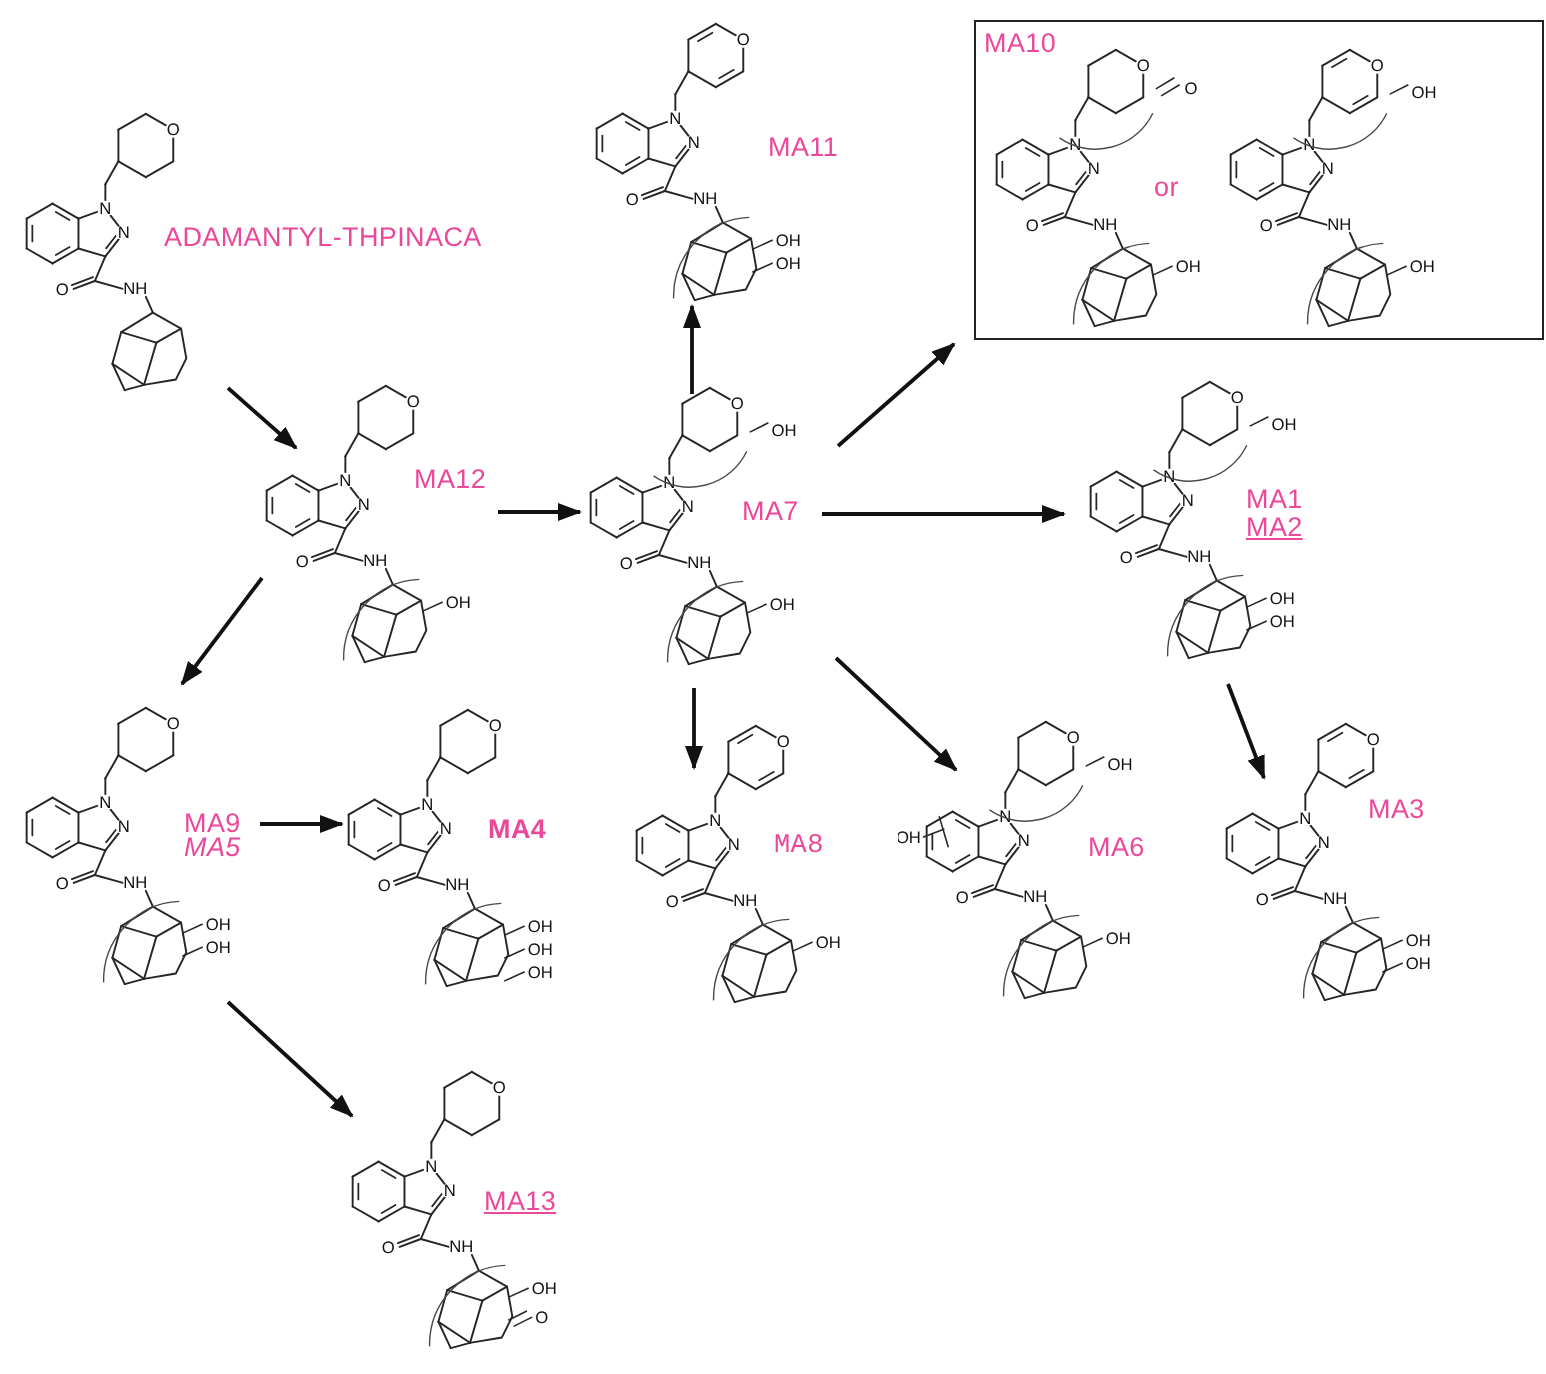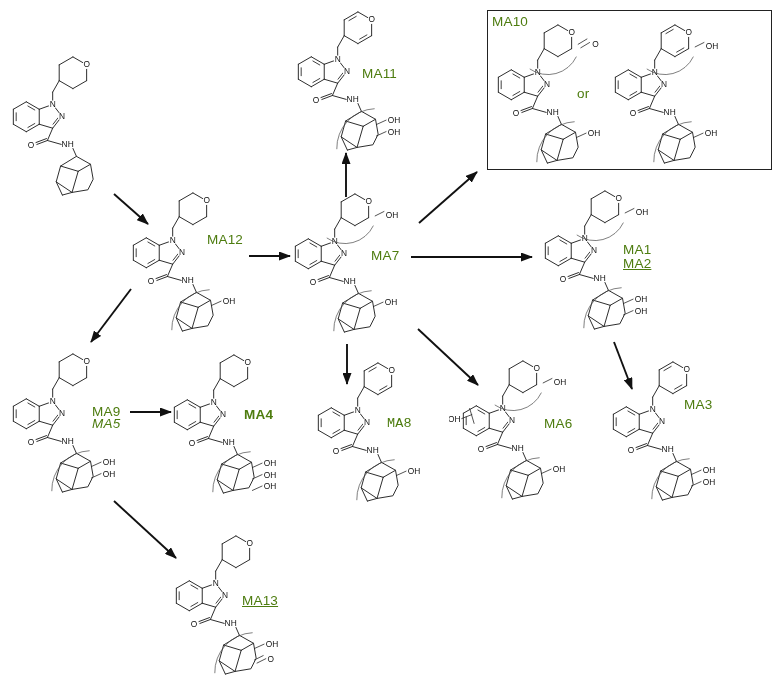--- a/index.html
+++ b/index.html
@@ -1,20 +1,20 @@
 <!DOCTYPE html>
 <html><head>
 <meta charset="utf-8">
 <style>
   html,body{margin:0;padding:0;}
   body{width:773px;height:687px;background:#ffffff;font-family:"Liberation Sans",sans-serif;}
   #canvas{position:relative;width:773px;height:687px;background:#ffffff;overflow:hidden;}
   .mol{position:absolute;z-index:1;}
   #arrow-layer{position:absolute;left:0;top:0;z-index:2;pointer-events:none;}
-  .lbl{position:absolute;z-index:3;font-size:13.5px;color:#4d7c0f;white-space:nowrap;letter-spacing:.2px;}
+  .lbl{position:absolute;z-index:3;font-size:13.5px;color:#ec4899;white-space:nowrap;letter-spacing:.2px;}
   #ma10-box{position:absolute;border:1.6px solid #222;background:transparent;z-index:0;}
 </style>
 </head>
 <body>
 
 <div id="canvas">
   <div id="ma10-box" style="left: 487px; top: 10px; width: 283px; height: 158px; border-color: rgb(34, 34, 34);"></div>
   <div id="mol-layer">
       <svg viewBox="0 0 150 178" width="132" height="156.64000000000001" class="mol" style="left: -1px; top: 49px;">
         <line x1="31" y1="60" x2="45.72243186433546" y2="68.5" stroke="#262626" stroke-width="1.1" stroke-linecap="round"></line>
@@ -679,21 +679,22 @@
       <line x1="346" y1="197" x2="346" y2="153" stroke="#111111" stroke-width="1.9" marker-end="url(#ah)"></line>
       <line x1="419" y1="223" x2="477" y2="172" stroke="#111111" stroke-width="1.9" marker-end="url(#ah)"></line>
       <line x1="411" y1="257" x2="532" y2="257" stroke="#111111" stroke-width="1.9" marker-end="url(#ah)"></line>
       <line x1="347" y1="344" x2="347" y2="384" stroke="#111111" stroke-width="1.9" marker-end="url(#ah)"></line>
       <line x1="418" y1="329" x2="478" y2="385" stroke="#111111" stroke-width="1.9" marker-end="url(#ah)"></line>
       <line x1="614" y1="342" x2="632" y2="389" stroke="#111111" stroke-width="1.9" marker-end="url(#ah)"></line>
       <line x1="130" y1="412" x2="171" y2="412" stroke="#111111" stroke-width="1.9" marker-end="url(#ah)"></line>
       <line x1="114" y1="501" x2="176" y2="558" stroke="#111111" stroke-width="1.9" marker-end="url(#ah)"></line>
     </svg>
 
-  <div class="lbl" style="left:362px;top:66px;">MA11</div>
+  <div class="lbl" style="left:82px;top:111px;">ADAMANTYL-THPINACA</div>
+  <div class="lbl" style="left:384px;top:66px;">MA11</div>
   <div class="lbl" style="left:492px;top:14px;">MA10</div>
   <div class="lbl" style="left:577px;top:86px;">or</div>
   <div class="lbl" style="left:207px;top:232px;">MA12</div>
   <div class="lbl" style="left:371px;top:248px;">MA7</div>
   <div class="lbl" style="left:623px;top:242px;">MA1</div>
   <div class="lbl" style="left:623px;top:256px;text-decoration:underline;">MA2</div>
   <div class="lbl" style="left:92px;top:416px;font-style:italic;">MA5</div>
   <div class="lbl" style="left:92px;top:404px;">MA9</div>
   <div class="lbl" style="left:244px;top:407px;font-weight:bold;">MA4</div>
   <div class="lbl" style="left:387px;top:416px;font-family:Liberation Mono, monospace;">MA8</div>

